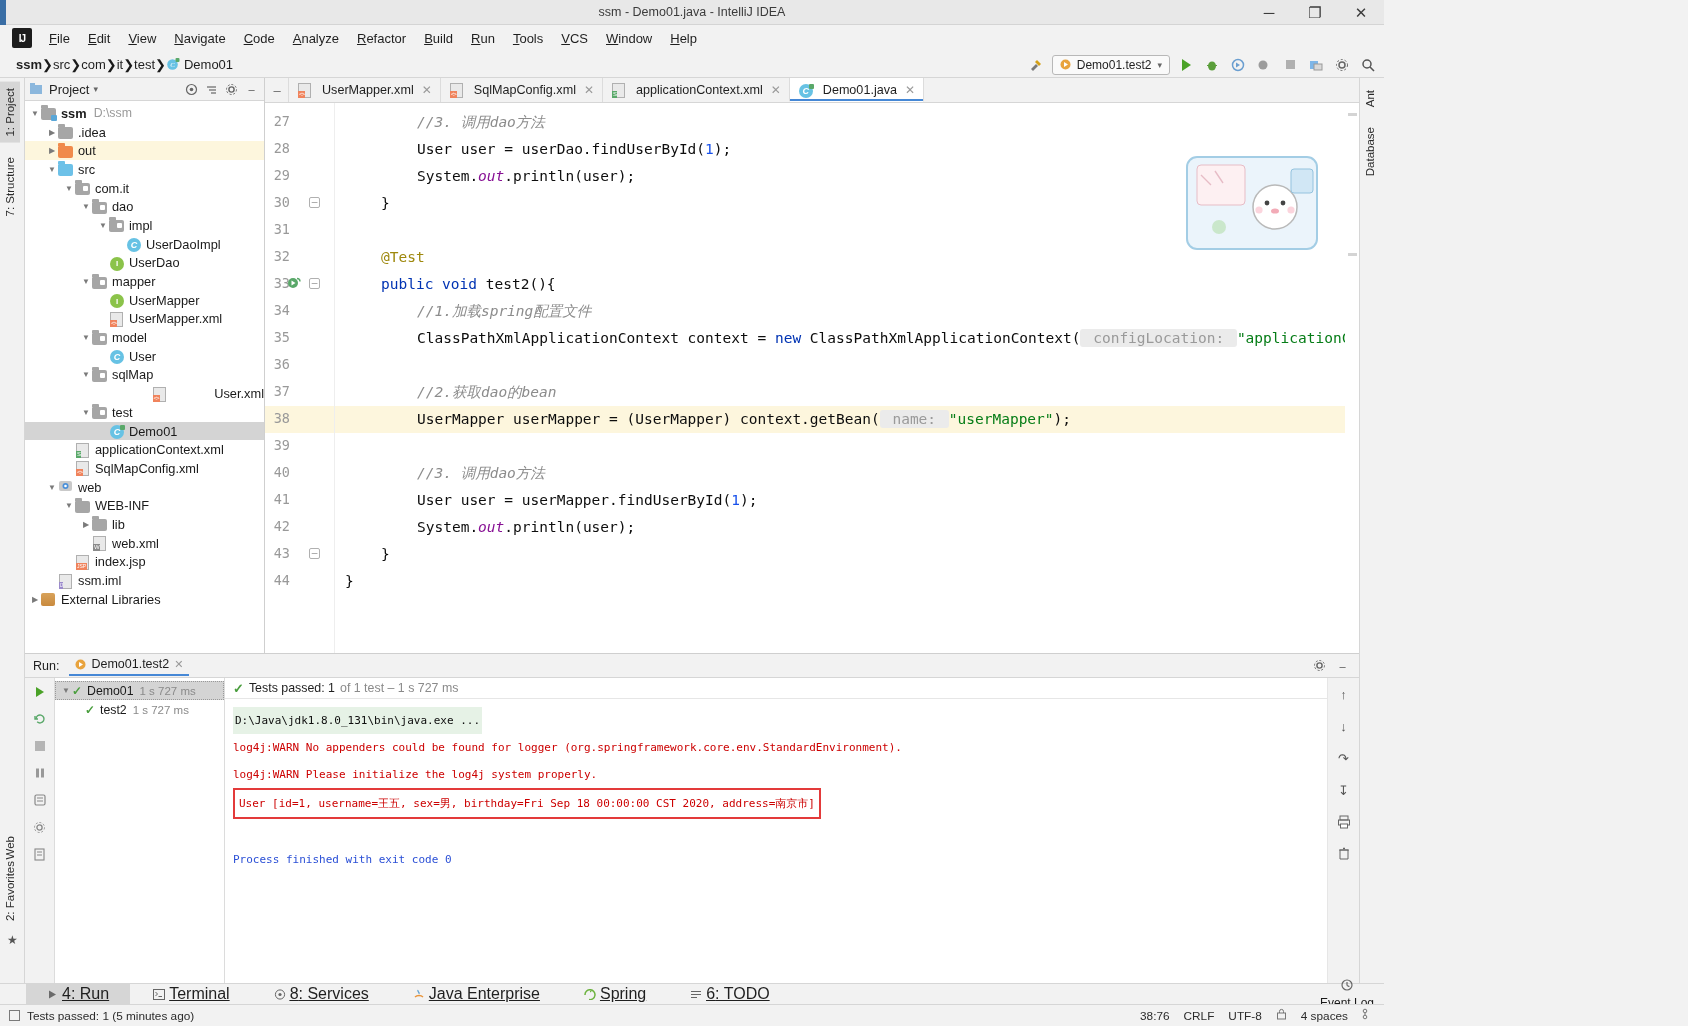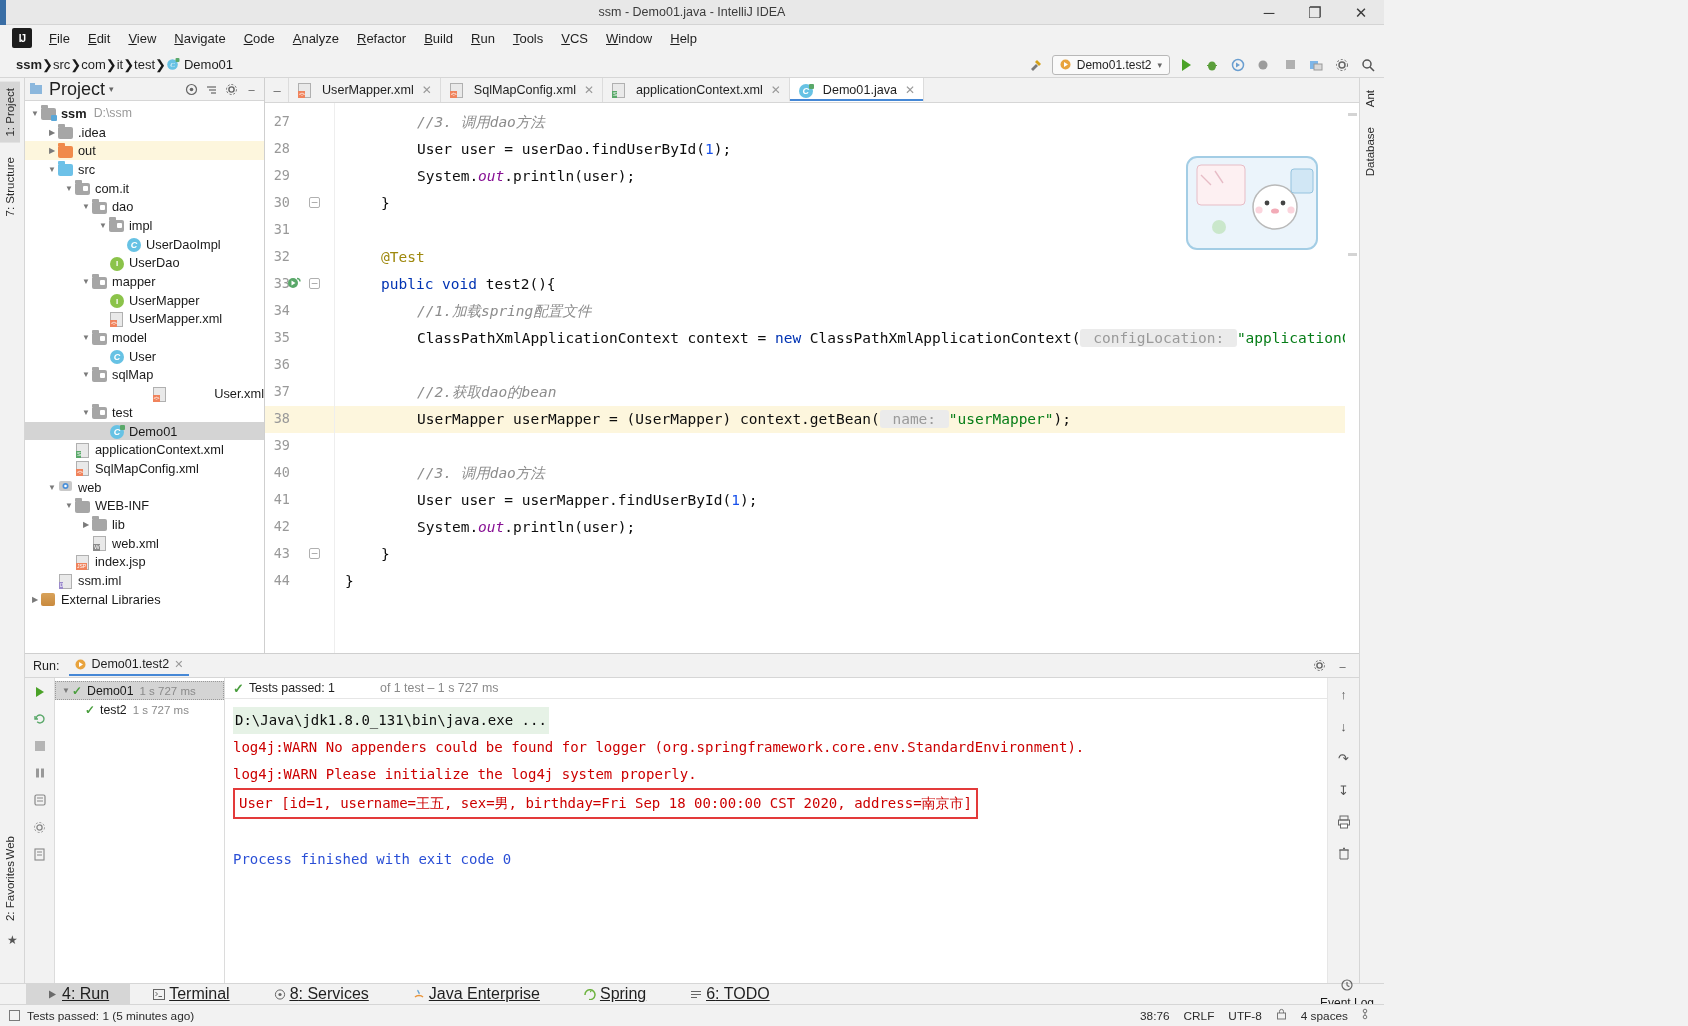--- a/index.html
+++ b/index.html
@@ -90,21 +90,21 @@
   
   .project-panel {
     position:absolute; left:25px; top:78px; width:240px; bottom:330px;
     background:#fff; border-right:1px solid #cfcfcf;
     display:flex; flex-direction:column;
   }
   .panel-header {
     height:23px; background:#f2f2f2; border-bottom:1px solid #d6d6d6;
     display:flex; align-items:center; padding:0 4px; gap:4px; flex:0 0 auto;
   }
-  .panel-title { font-size:18px; color:#1f1f1f; margin-left:2px; }
+  .panel-title { font-size:13px; color:#1f1f1f; margin-left:2px; }
   .panel-hdr-icons { margin-left:auto; display:flex; gap:3px; align-items:center; }
   .phi { width:17px; height:17px; display:flex; align-items:center; justify-content:center; font-size:11px; color:#555; }
   .tree { flex:1 1 auto; overflow:hidden; padding-top:3px; font-size:12.8px; position:relative; }
   .node { display:flex; align-items:center; height:18.7px; white-space:nowrap; padding-left:4px; }
   .node.sel { background:#d4d4d4; }
   .node.hl { background:#fdf6dd; }
   .arrow {
     width:12px; text-align:center; color:#7a7a7a; font-size:8px; flex:0 0 12px;
   }
   .ico { width:16px; height:16px; flex:0 0 16px; margin-right:4px; position:relative; }
@@ -230,24 +230,24 @@
   .rt-ic { width:20px; height:20px; display:flex; align-items:center; justify-content:center; font-size:12px; color:#555; }
   .test-tree { width:170px; flex:0 0 170px; border-right:1px solid #dcdcdc; background:#fff; padding-top:3px; }
   .tt-node { display:flex; align-items:center; height:19px; font-size:12.3px; padding-left:4px; white-space:nowrap; }
   .tt-node.sel { background:#d4d4d4; border:1px dotted #999; }
   .tt-time { color:#8a8a8a; margin-left:6px; font-size:11.5px; }
   .console { flex:1 1 auto; position:relative; background:#fff; overflow:hidden; }
   .test-status {
     height:21px; display:flex; align-items:center; gap:5px; padding-left:8px;
     font-size:12.4px; color:#1f1f1f; border-bottom:1px solid #e6e6e6; background:#fff;
   }
-  .ts-grey { color:#8a8a8a;margin-left:40px; }
+  .ts-grey { color:#8a8a8a; }
   .console-lines { position:relative; padding:8px 0 0 8px; }
   .ln {
-    font-family:"DejaVu Sans Mono", monospace; font-size:14px; line-height:27px;
+    font-family:"DejaVu Sans Mono", monospace; font-size:11px; line-height:27px;
     white-space:pre; color:#0d0d0d;
   }
   .ln.cmd { background:#e6f2e6; display:inline-block; padding:0 2px; color:#0d0d0d; }
   .ln.err { color:#cc0000; }
   .ln.blue { color:#2a4fd6; }
   .lnk { color:#2a4fd6; text-decoration:underline; }
   .boxed {
     border:2px solid #6d28d9; display:inline-block; padding:0 4px;
   }
   .console-right {

